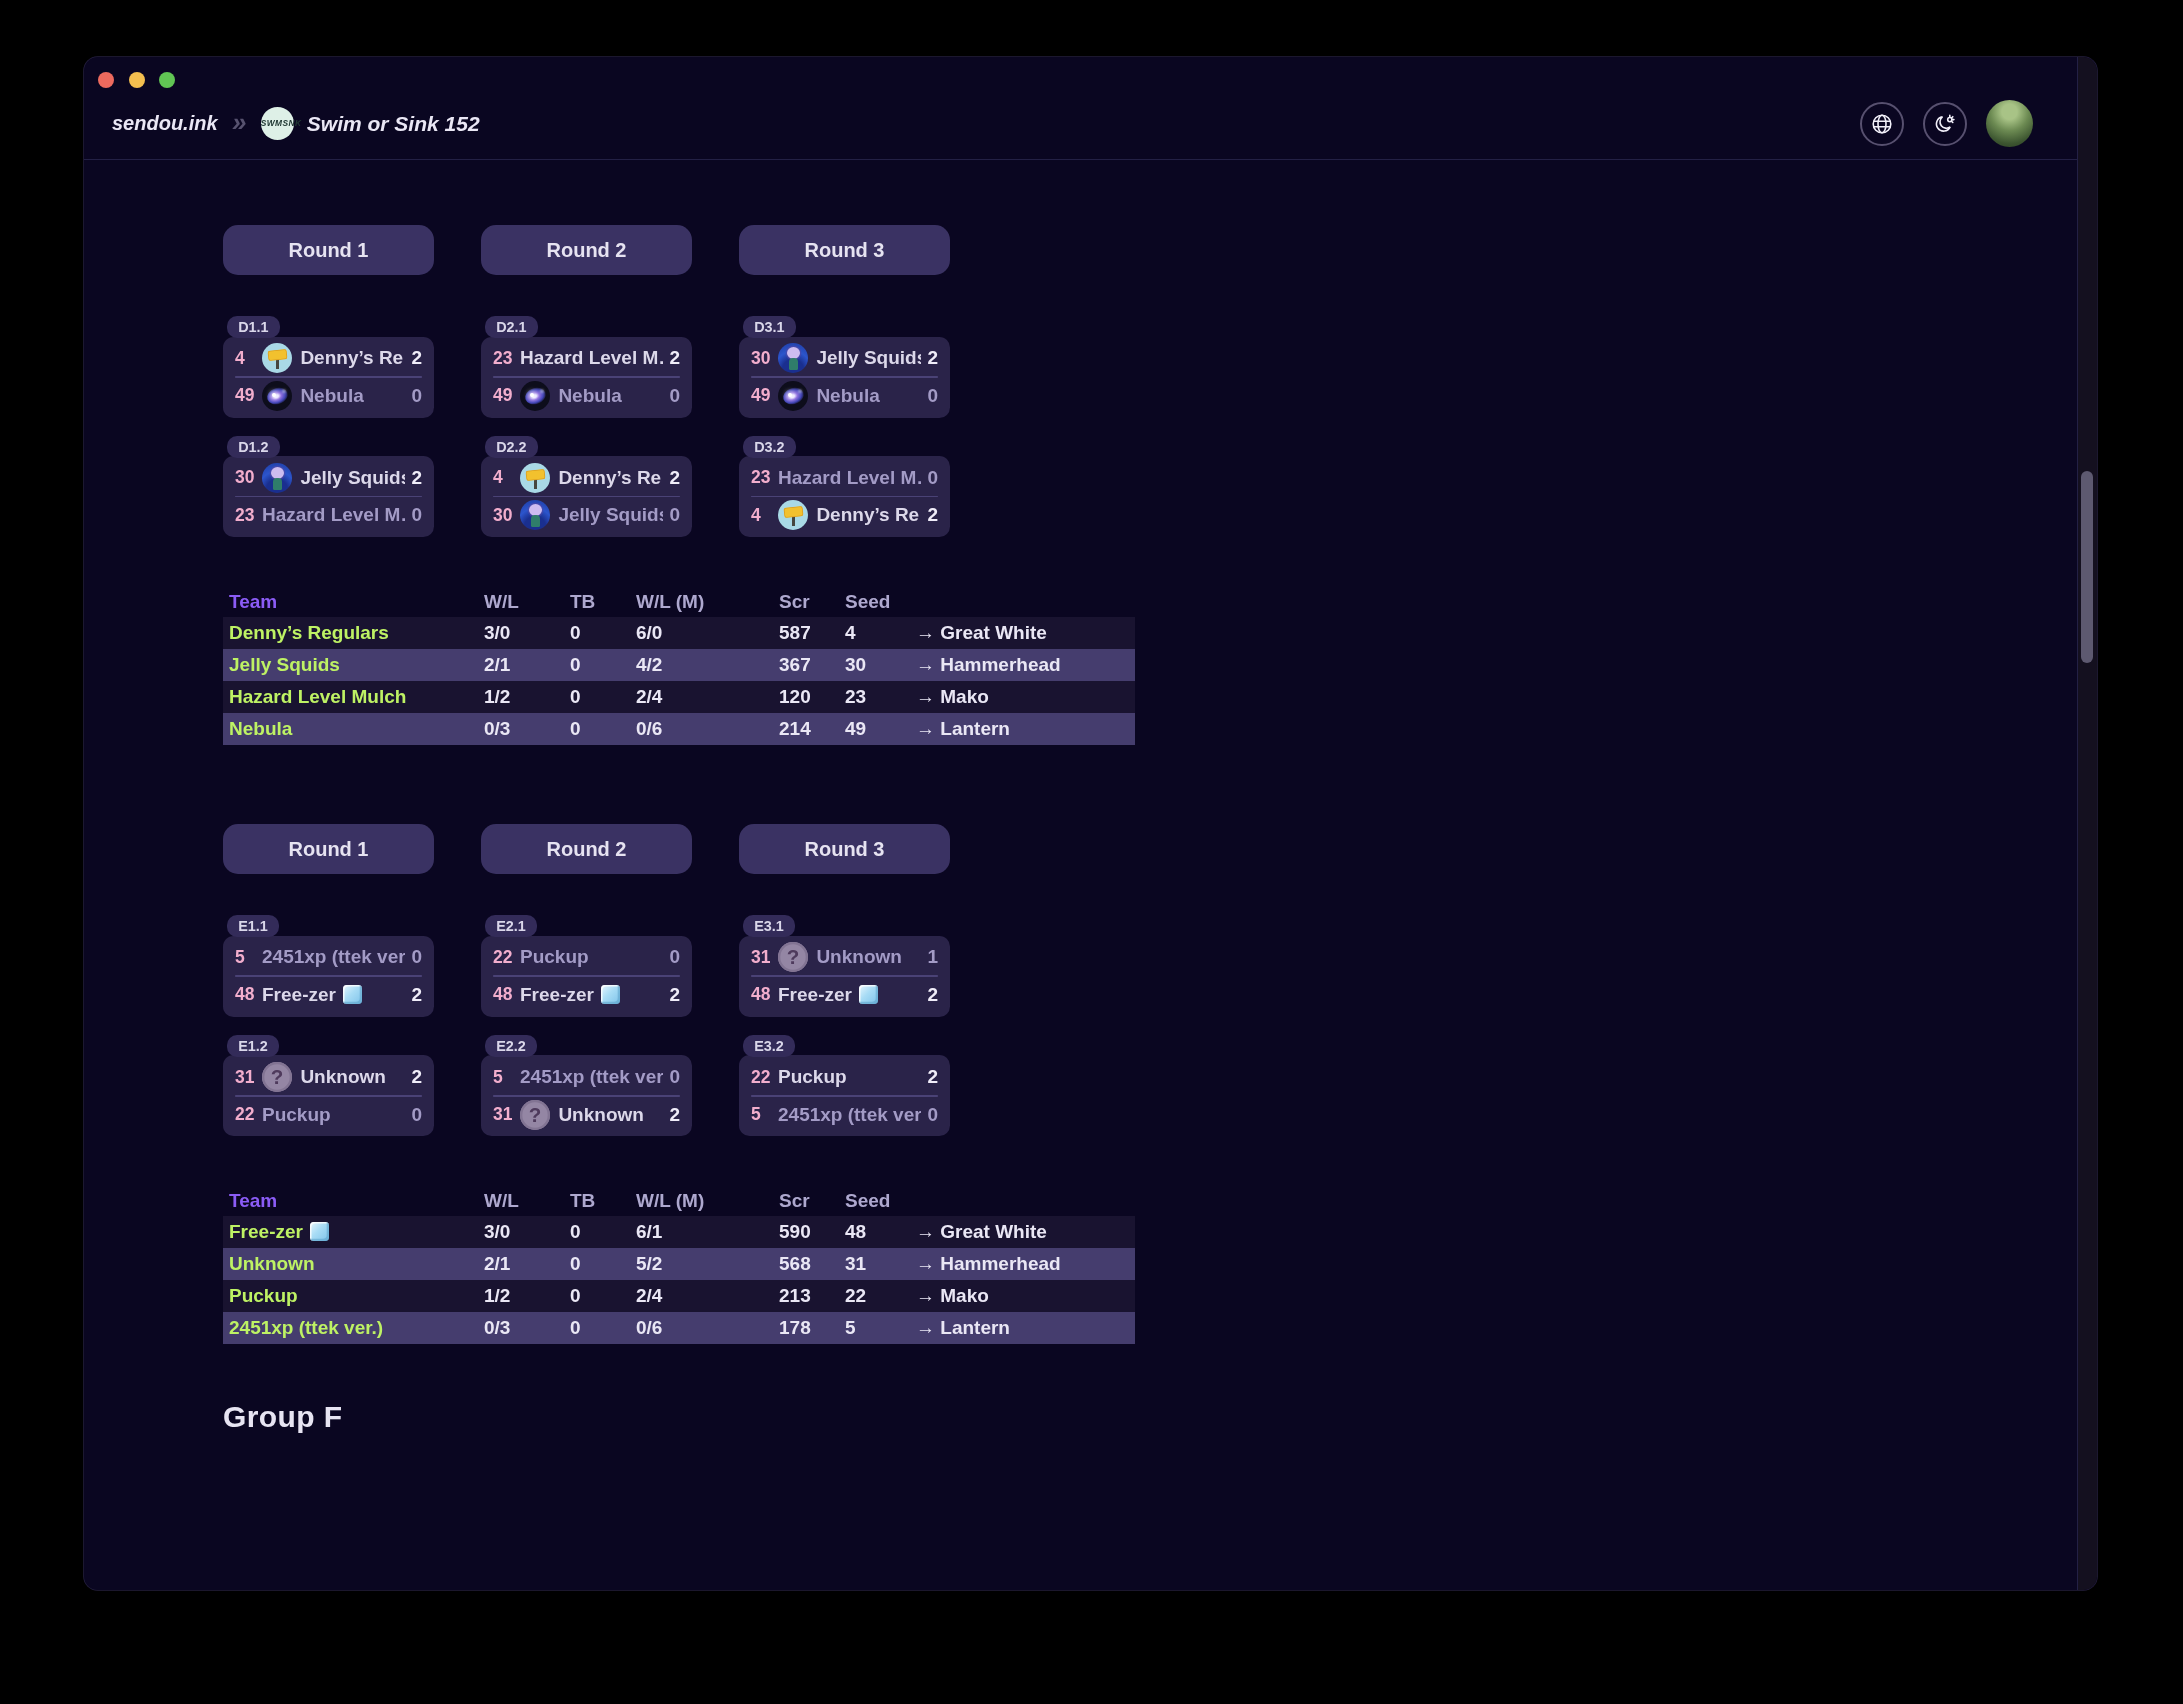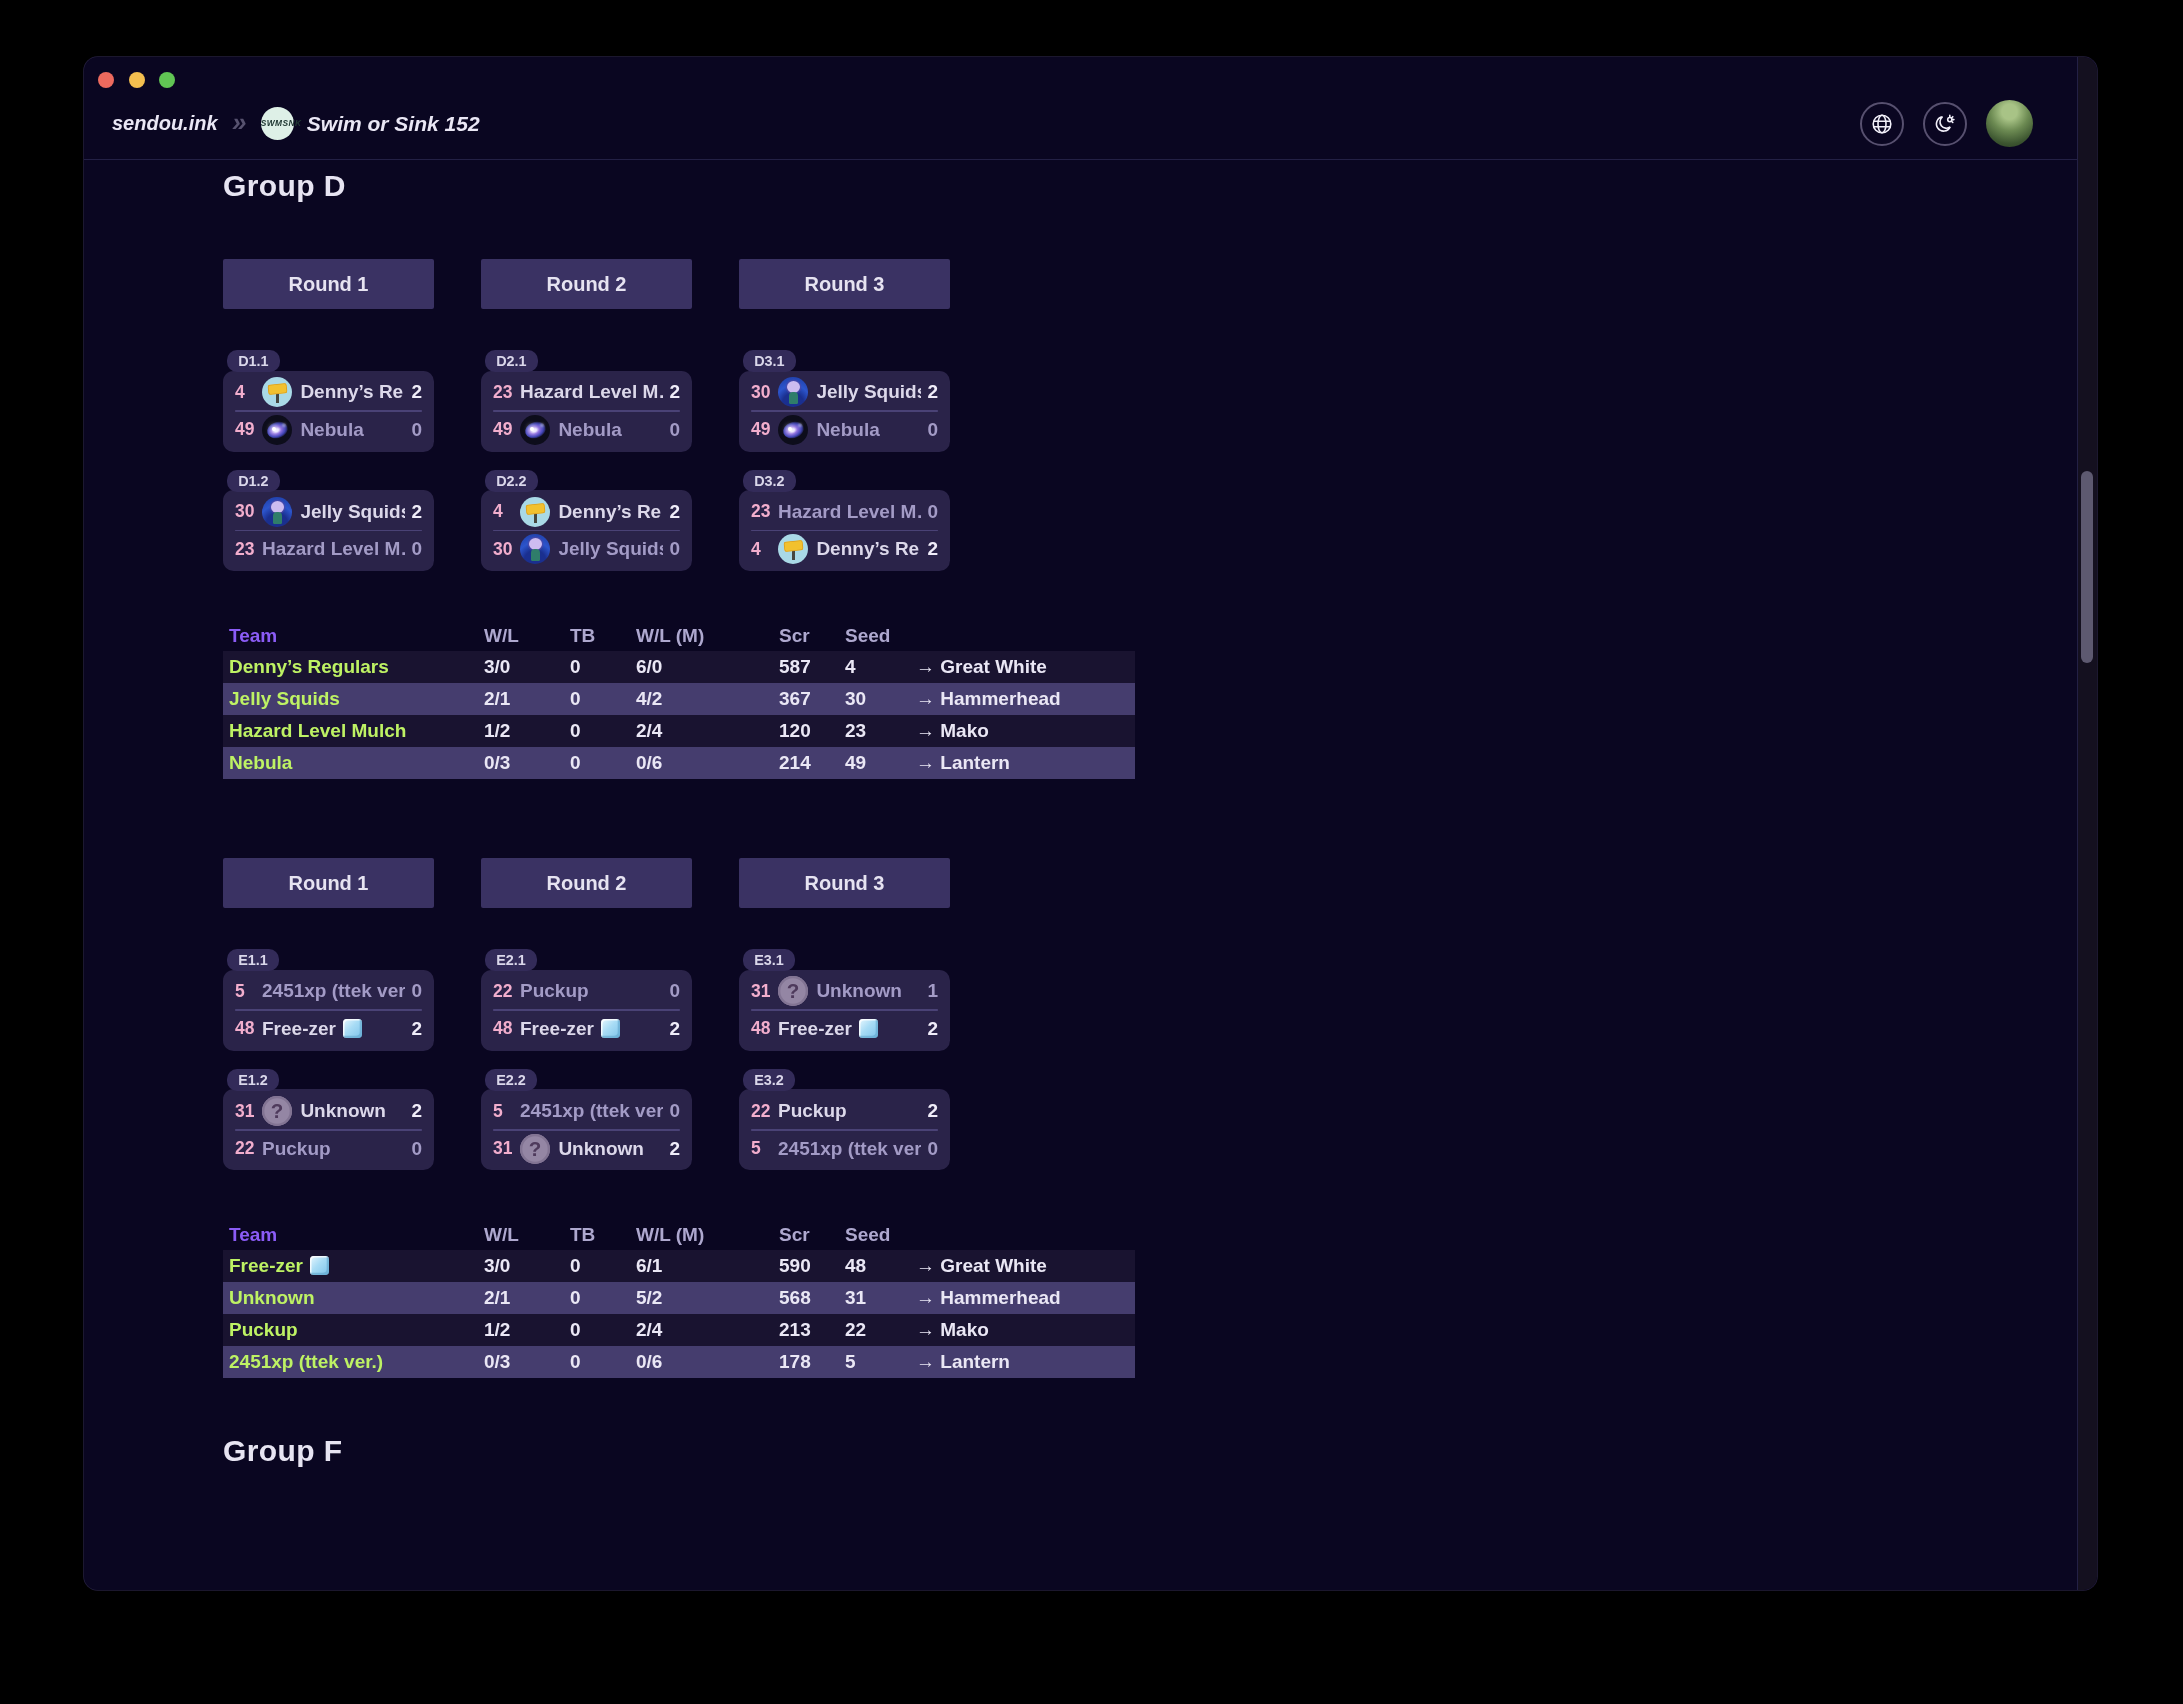--- a/index.html
+++ b/index.html
@@ -39,21 +39,21 @@
   .scroll-thumb { position:absolute; left:3.8px; top:414px; width:12px; height:192px; border-radius:6px; background:#5d5970; }
 
   
   .content { position:absolute; top:103px; left:0; right:22px; bottom:0; overflow:hidden; padding:9px 0 0 139px; }
 
   h2.group { font-size:30px; font-weight:700; color:#e7e4f2; letter-spacing:0.4px; }
   .group-section.second { margin-top:79px; }
   .next-group { margin-top:56px; }
 
   .rounds { display:flex; gap:47px; margin-top:56px; }
-  .round-btn { width:211px; height:50px; border-radius:2px; background:#3a3263; border:none; cursor:pointer;
+  .round-btn { width:211px; height:50px; border-radius:15px; background:#3a3263; border:none; cursor:pointer;
                color:#e6e3f1; font-size:20px; font-weight:700; font-family:inherit;
                display:flex; align-items:center; justify-content:center; }
 
   .match-cols { display:flex; gap:47px; margin-top:41px; }
   .match-col { width:211px; display:flex; flex-direction:column; gap:18px; }
 
   .match-pill { display:inline-block; margin-left:3.8px; padding:0 11.4px; height:22px; line-height:22px;
                 border-radius:10px; background:#332b59; font-size:14.4px; font-weight:700; color:#dad7ea; }
   .match-card { margin-top:-1.5px; background:#2a2349; border-radius:10.6px; padding:3.8px 0; cursor:pointer; }
   .m-row { display:flex; align-items:center; height:36px; padding:0 12px; }
@@ -143,21 +143,20 @@
     </div>
   </div>
 
   <div class="scrollbar">
     <div class="scroll-thumb"></div>
   </div>
 
   <div class="content">
 
     <section class="group-section">
-      <h2 class="group">Group D</h2>
 
       <div class="rounds">
         <button class="round-btn">Round 1</button>
         <button class="round-btn">Round 2</button>
         <button class="round-btn">Round 3</button>
       </div>
 
       <div class="match-cols">
         <div class="match-col">
           <div class="match">

